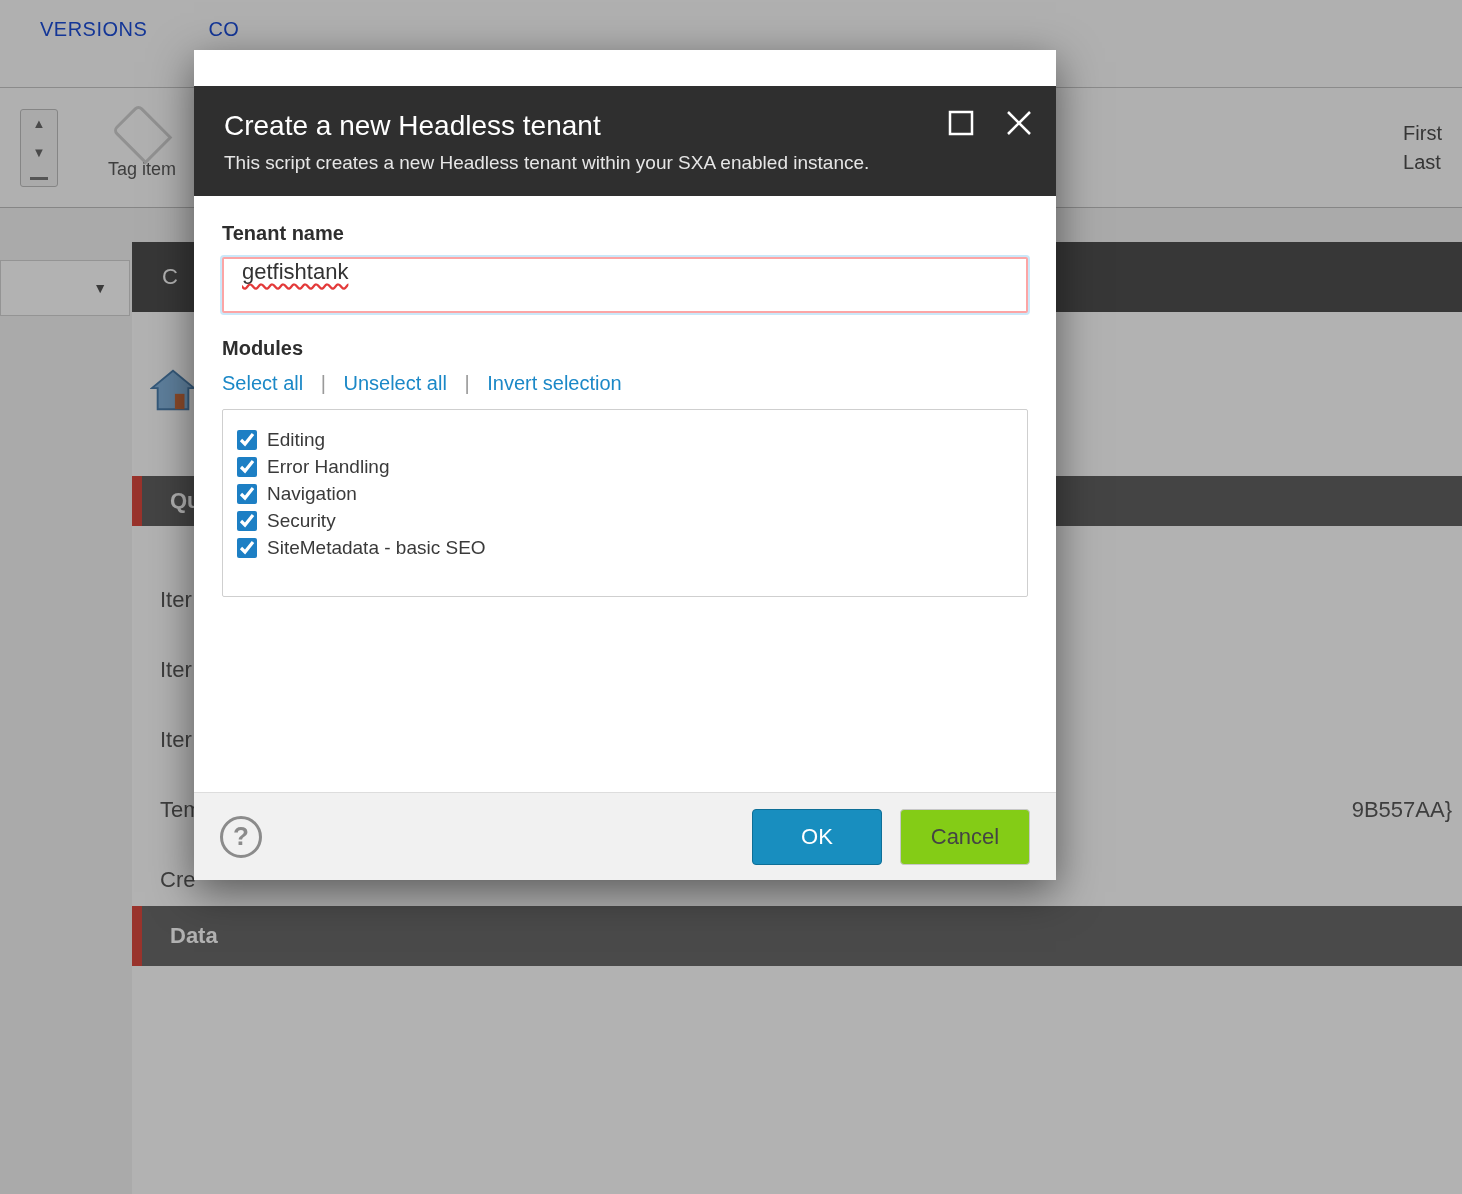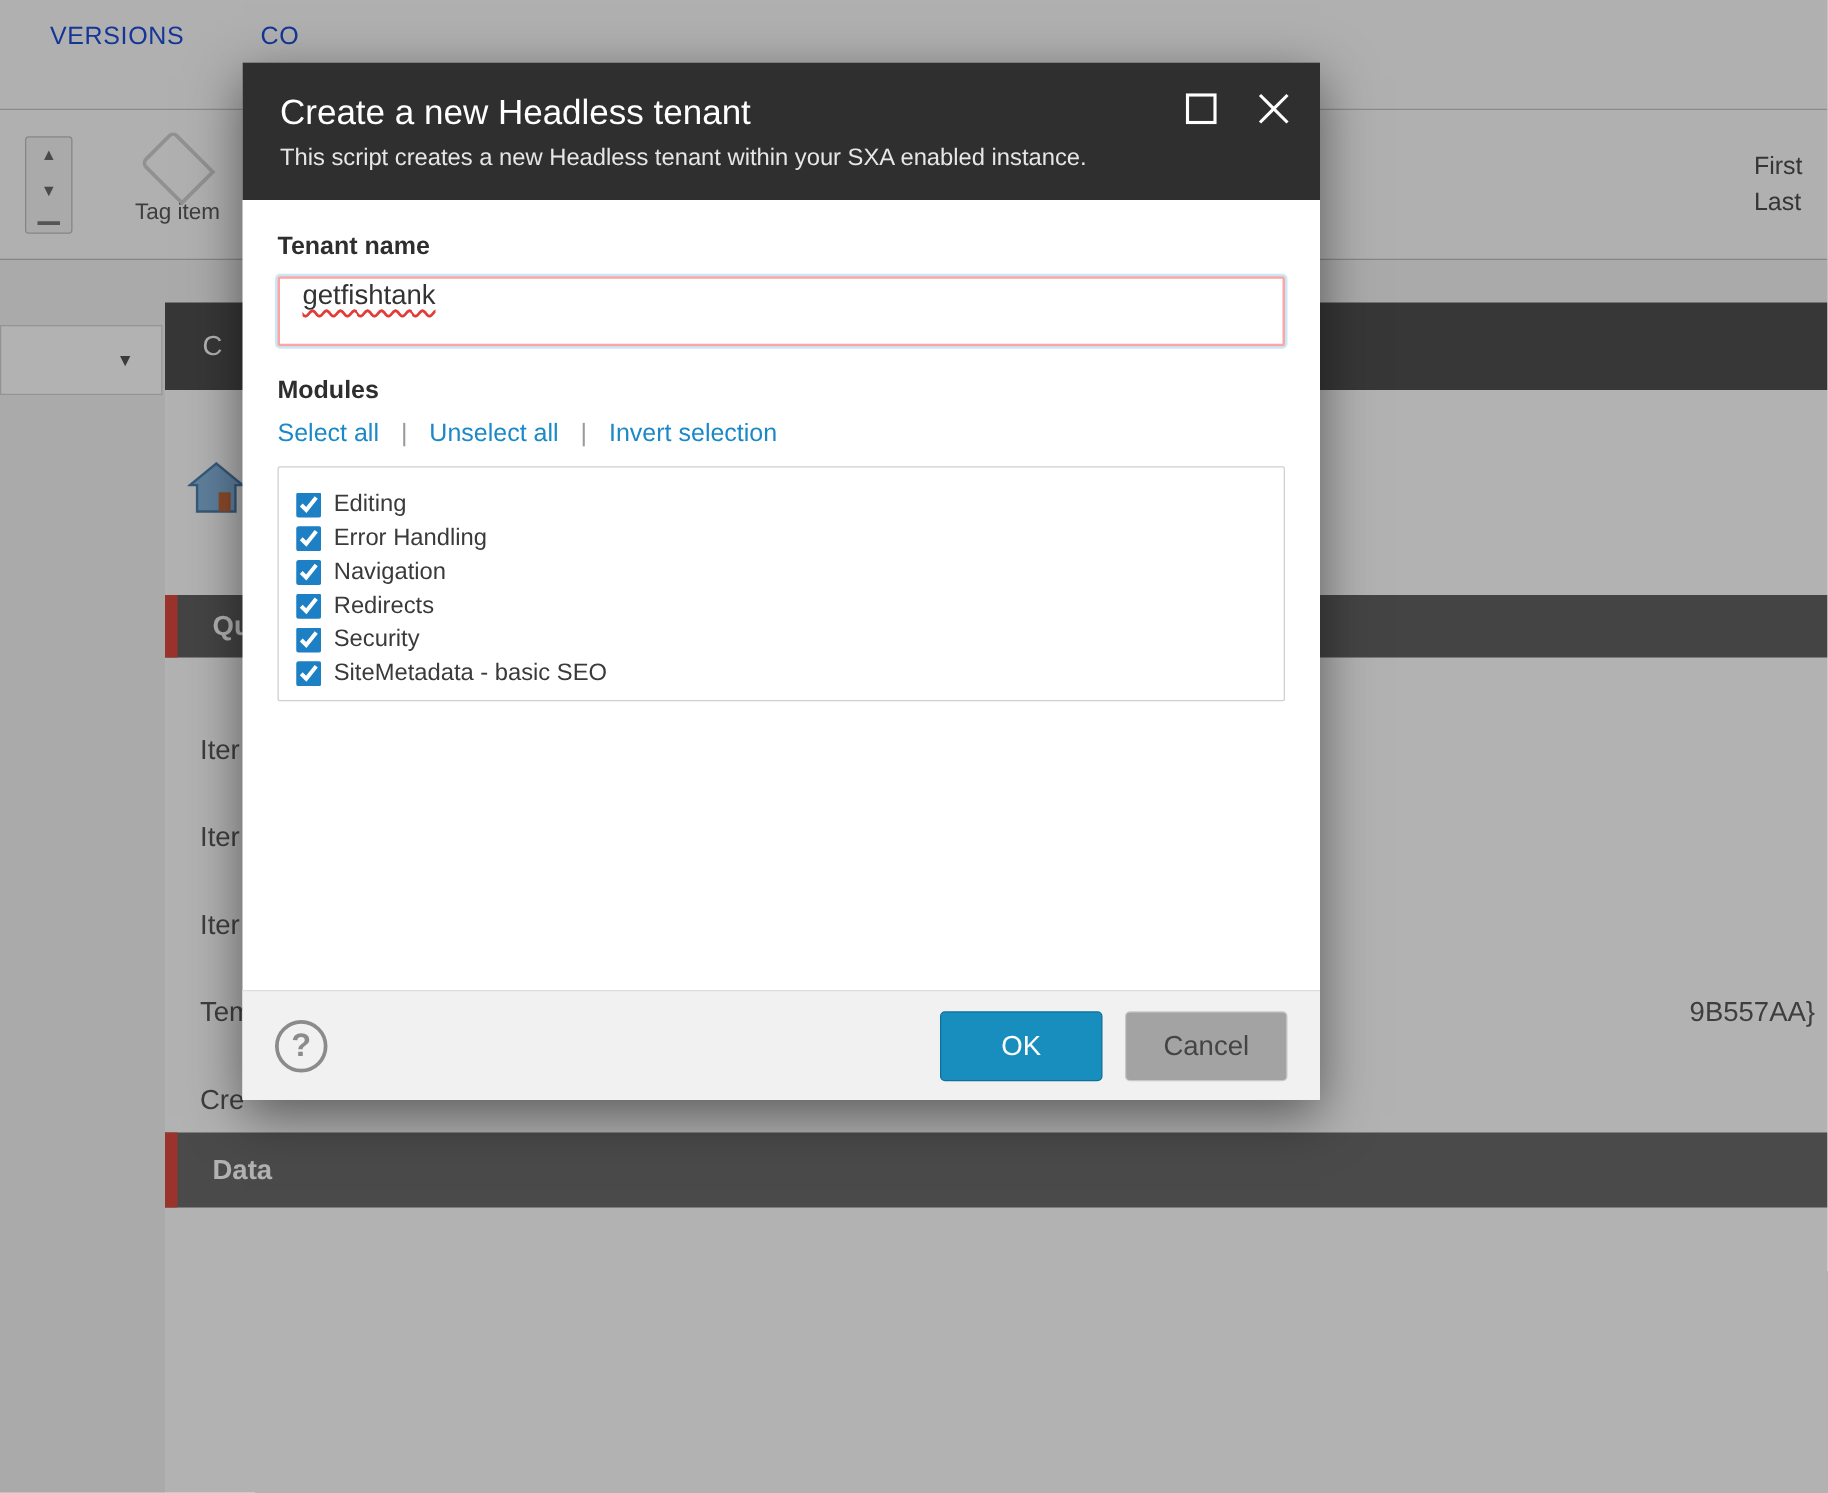--- a/index.html
+++ b/index.html
@@ -144,20 +144,21 @@
       box-shadow: 0 12px 40px rgba(0,0,0,0.5);
       z-index: 20;
       display: flex;
       flex-direction: column;
     }
     .modal-header {
       background: #2f2f2f;
       color: #fff;
       padding: 24px 30px 22px 30px;
       position: relative;
+      margin-top: 36px;
     }
     .modal-title {
       font-size: 28px;
       font-weight: 400;
       margin-bottom: 10px;
     }
     .modal-subtitle {
       font-size: 19px;
       font-weight: 300;
       color: #e6e6e6;
@@ -259,21 +260,21 @@
       border: 1px solid transparent;
       padding: 0 26px;
       margin-left: 18px;
     }
     .btn-primary {
       background: #188ebf;
       color:#fff;
       border-color:#0e6f97;
     }
     .btn-secondary {
-      background: #a3a3a3;
+      background: #84cc16;
       color:#444;
       border-color:#c7c7c7;
     }
   </style>
 </head>
 <body>
 
 <div class="ribbon-tabs">
   <span>VERSIONS</span>
   <span>CO</span>
@@ -389,24 +390,20 @@
       <label class="module-item">
         <input type="checkbox" checked="" style="">
         <span>Error Handling</span>
       </label>
       <label class="module-item">
         <input type="checkbox" checked="" style="">
         <span>Navigation</span>
       </label>
       <label class="module-item">
         <input type="checkbox" checked="" style="">
-        <span>Redirects</span>
-      </label>
-      <label class="module-item">
-        <input type="checkbox" checked="" style="">
         <span>Security</span>
       </label>
       <label class="module-item">
         <input type="checkbox" checked="" style="">
         <span>SiteMetadata - basic SEO</span>
       </label>
     </div>
   </div>
 
   <div class="modal-footer">

